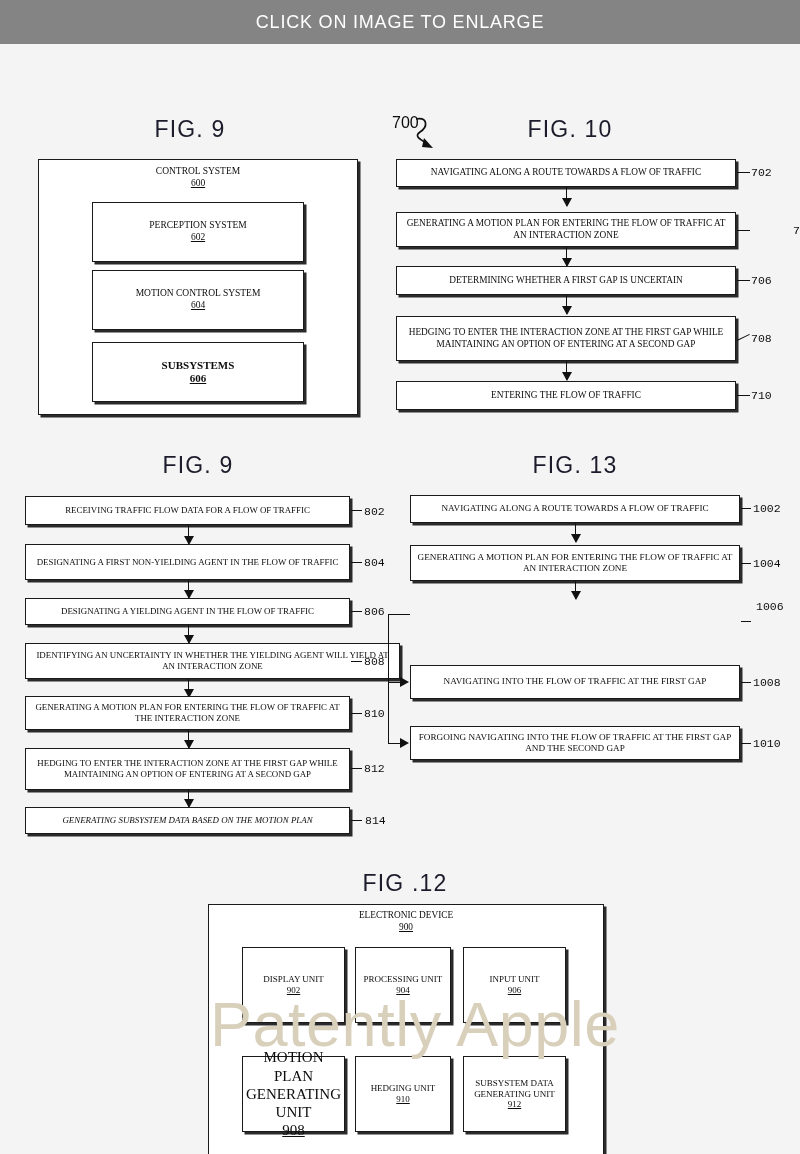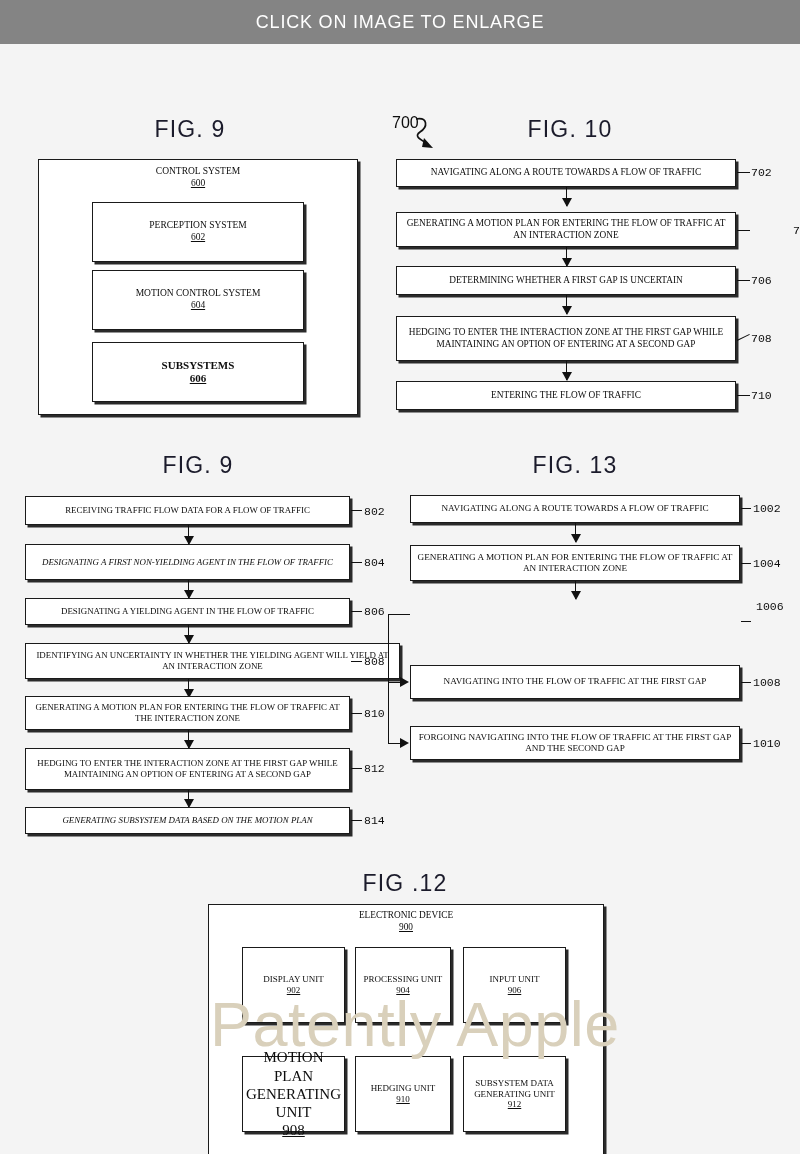--- a/index.html
+++ b/index.html
@@ -230,21 +230,21 @@
 
   <div class="fig-title" style="left:118px; top:408px; width:160px;">FIG. 9</div>
 
   <div class="pbox" style="left:25px; top:452px; width:325px; height:29px; font-size:8.9px;">
     <span>RECEIVING TRAFFIC FLOW DATA FOR A FLOW OF TRAFFIC</span>
   </div>
   <div class="ref-lead" style="left:351px; top:466px; width:11px;"></div>
   <div class="ref-label" style="left:364px; top:461px;">802</div>
   <div class="v-arrow" style="left:188px; top:481px; height:19px;"></div>
 
-  <div class="pbox" style="left:25px; top:500px; width:325px; height:36px; font-size:8.9px;font-style:italic;">
+  <div class="pbox" style="left:25px; top:500px; width:325px; height:36px; font-size:8.9px;">
     <span>DESIGNATING A FIRST NON-YIELDING AGENT IN THE FLOW OF TRAFFIC</span>
   </div>
   <div class="ref-lead" style="left:351px; top:518px; width:11px;"></div>
   <div class="ref-label" style="left:364px; top:512px;">804</div>
   <div class="v-arrow" style="left:188px; top:536px; height:18px;"></div>
 
   <div class="pbox" style="left:25px; top:554px; width:325px; height:27px; font-size:8.9px;">
     <span>DESIGNATING A YIELDING AGENT IN THE FLOW OF TRAFFIC</span>
   </div>
   <div class="ref-lead" style="left:351px; top:567px; width:11px;"></div>
@@ -269,21 +269,21 @@
     <span>HEDGING TO ENTER THE INTERACTION ZONE AT THE FIRST GAP WHILE MAINTAINING AN OPTION OF ENTERING AT A SECOND GAP</span>
   </div>
   <div class="ref-lead" style="left:351px; top:724px; width:11px;"></div>
   <div class="ref-label" style="left:364px; top:718px;">812</div>
   <div class="v-arrow" style="left:188px; top:746px; height:17px;"></div>
 
   <div class="pbox" style="left:25px; top:763px; width:325px; height:27px; font-size:8.9px;font-style:italic;">
     <span>GENERATING SUBSYSTEM DATA BASED ON THE MOTION PLAN</span>
   </div>
   <div class="ref-lead" style="left:351px; top:776px; width:11px;"></div>
-  <div class="ref-label" style="left:364px; top:770px;">814</div>
+  <div class="ref-label" style="left:353px; top:770px;padding-left:12px;">814</div>
 
   <div class="fig-title" style="left:495px; top:408px; width:160px;">FIG. 13</div>
 
   <div class="pbox" style="left:410px; top:451px; width:330px; height:28px; font-size:9.2px;">
     <span>NAVIGATING ALONG A ROUTE TOWARDS A FLOW OF TRAFFIC</span>
   </div>
   <div class="ref-lead" style="left:741px; top:464px; width:10px;"></div>
   <div class="ref-label" style="left:753px; top:458px;">1002</div>
   <div class="v-arrow" style="left:575px; top:479px; height:19px;"></div>
 

